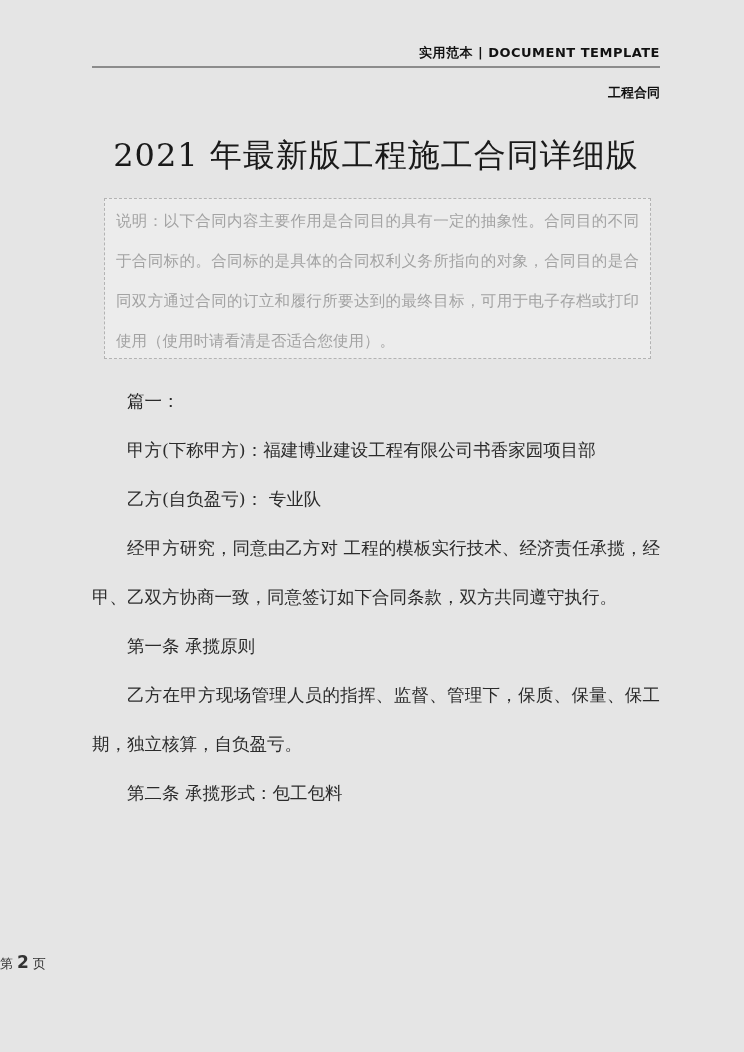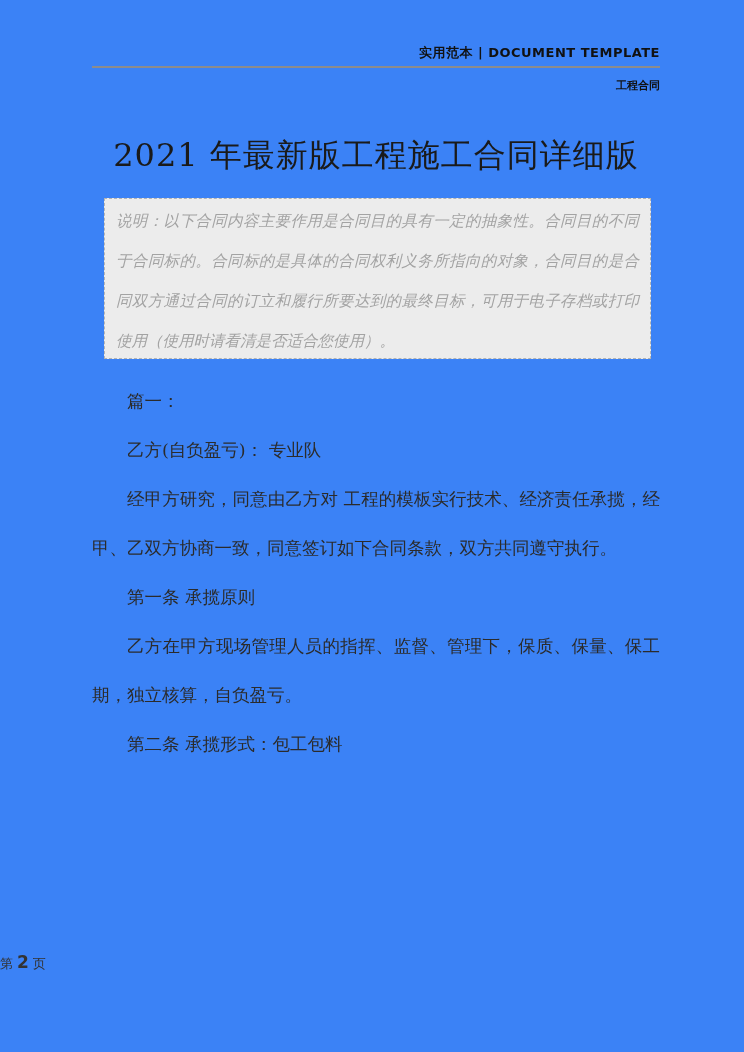--- a/index.html
+++ b/index.html
@@ -1,21 +1,21 @@
 <!DOCTYPE html>
 <html><head>
 <meta charset="utf-8">
 <style>
   * { margin: 0; padding: 0; box-sizing: border-box; }
   html, body { background: #ffffff; }
   .page {
     position: relative;
     width: 744px;
     height: 1052px;
-    background: #3b82f6;
+    background: #e5e5e5;
     overflow: hidden;
     font-family: "DejaVu Serif", "Liberation Serif", serif;
     color: #333333;
   }
   
   .header {
     position: absolute;
     top: 44px;
     left: 92px;
     width: 568px;
@@ -29,22 +29,22 @@
     letter-spacing: 0.5px;
     line-height: 18px;
   }
   .header-rule {
     margin-top: 4px;
     border: none;
     border-top: 2px solid #8c8c8c;
     height: 0;
   }
   .header-doctype {
-    margin-top: 9px;
-    font-size: 11px;
+    margin-top: 16px;
+    font-size: 13px;
     font-weight: bold;
     color: #111111;
     line-height: 18px;
   }
   
   .doc-title {
     position: absolute;
     top: 134px;
     left: 92px;
     width: 568px;
@@ -59,21 +59,20 @@
   .note-box {
     position: absolute;
     top: 198px;
     left: 104px;
     width: 547px;
     height: 161px;
     background: #ececec;
     border: 1px dashed #b3b3b3;
     padding: 2px 11px;
     overflow: hidden;
-    font-style: italic;
   }
   .note-text {
     font-size: 15.5px;
     line-height: 40px;
     color: #a3a3a3;
     text-align: justify;
   }
   
   .body-text {
     position: absolute;
@@ -115,20 +114,21 @@
   </div>
 
   <h1 class="doc-title">2021 年最新版工程施工合同详细版</h1>
 
   <div class="note-box">
     <div class="note-text">说明：以下合同内容主要作用是合同目的具有一定的抽象性。合同目的不同于合同标的。合同标的是具体的合同权利义务所指向的对象，合同目的是合同双方通过合同的订立和履行所要达到的最终目标，可用于电子存档或打印使用（使用时请看清是否适合您使用）。</div>
   </div>
 
   <div class="body-text">
     <p>篇一：</p>
+    <p>甲方(下称甲方)：福建博业建设工程有限公司书香家园项目部</p>
     <p>乙方(自负盈亏)：  专业队</p>
     <p>经甲方研究，同意由乙方对 工程的模板实行技术、经济责任承揽，经甲、乙双方协商一致，同意签订如下合同条款，双方共同遵守执行。</p>
     <p>第一条 承揽原则</p>
     <p>乙方在甲方现场管理人员的指挥、监督、管理下，保质、保量、保工期，独立核算，自负盈亏。</p>
     <p>第二条 承揽形式：包工包料</p>
   </div>
 
   <div class="footer">
     <span>第</span><span class="page-num">2</span><span>页</span>
   </div>

